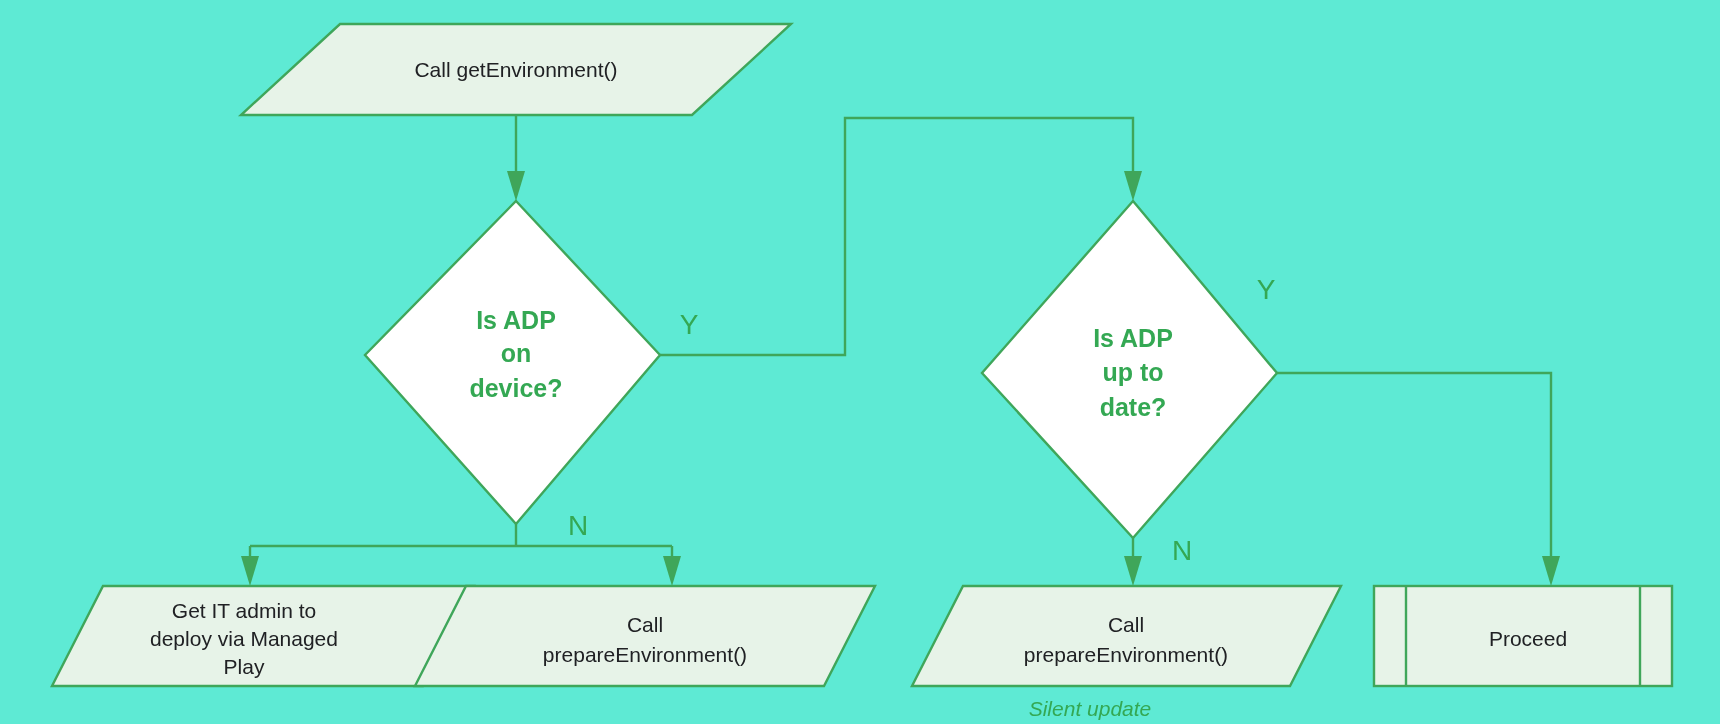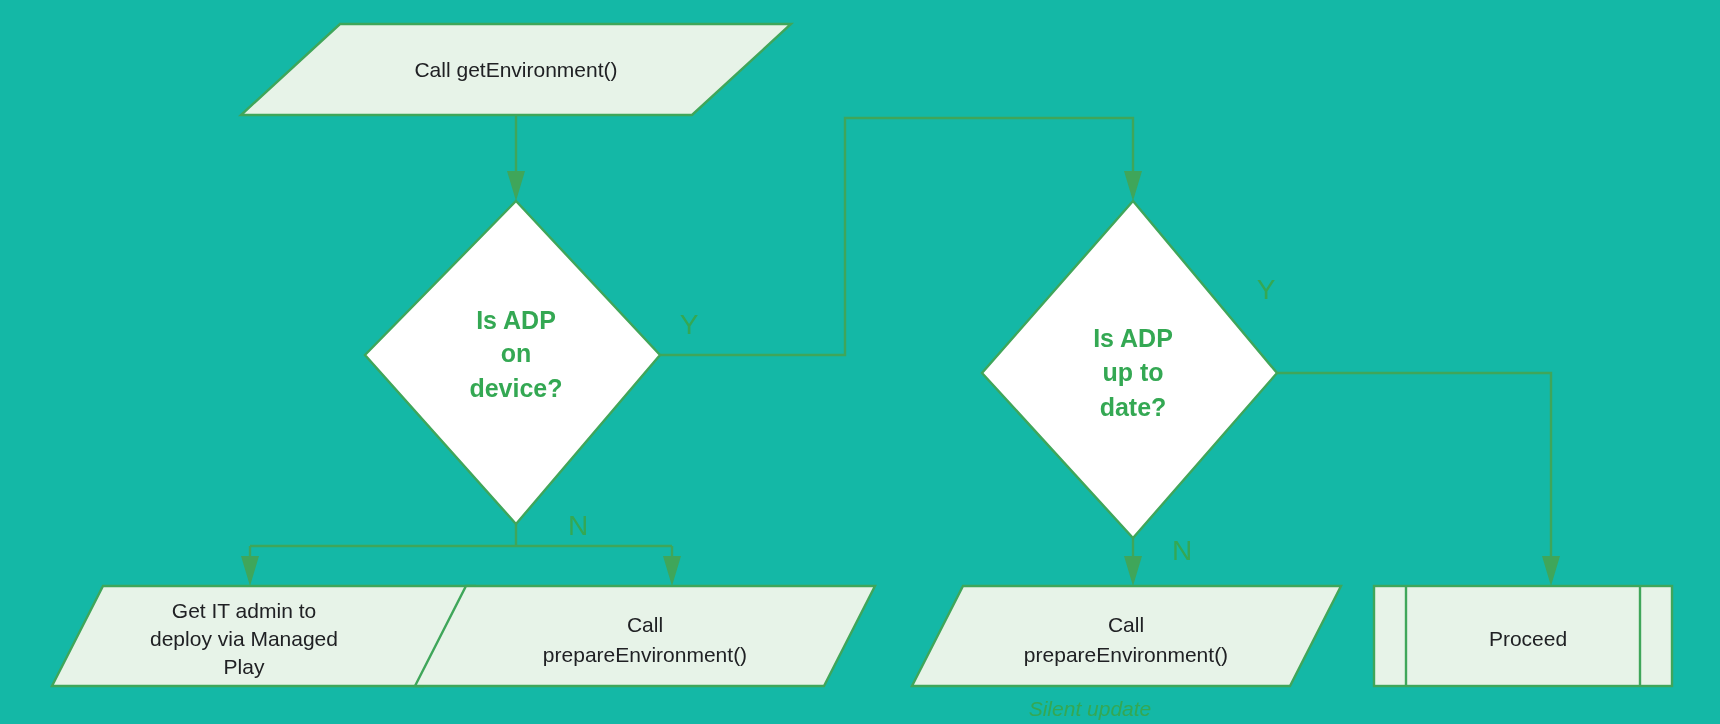--- a/index.html
+++ b/index.html
@@ -10,21 +10,21 @@
   body {
     width: 1720px;
     height: 724px;
     overflow: hidden;
     font-family: "Liberation Sans", sans-serif;
   }
   #flow-root {
     position: relative;
     width: 1720px;
     height: 724px;
-    background: #14b8a6;
+    background: #5eead4;
   }
   svg#flow-svg {
     display: block;
     width: 1720px;
     height: 724px;
   }
   .shape-fill {
     fill: #e7f3e8;
     stroke: #3fa65a;
     stroke-width: 2.4;

